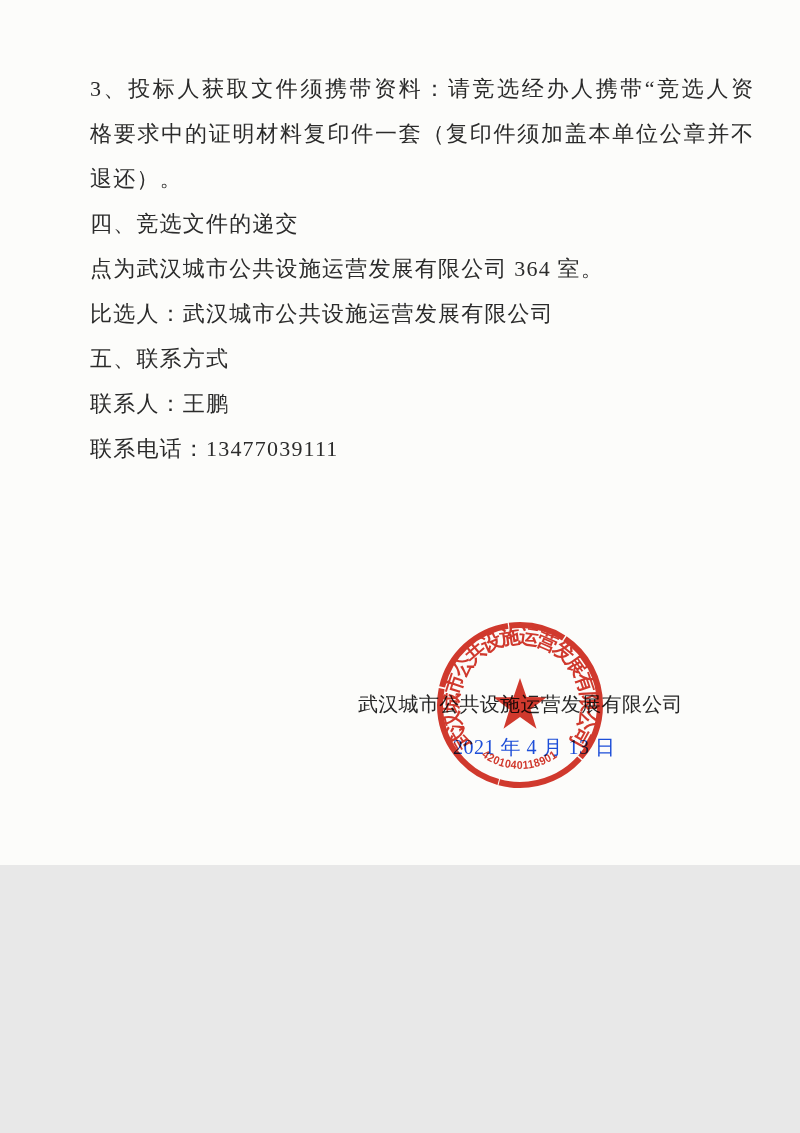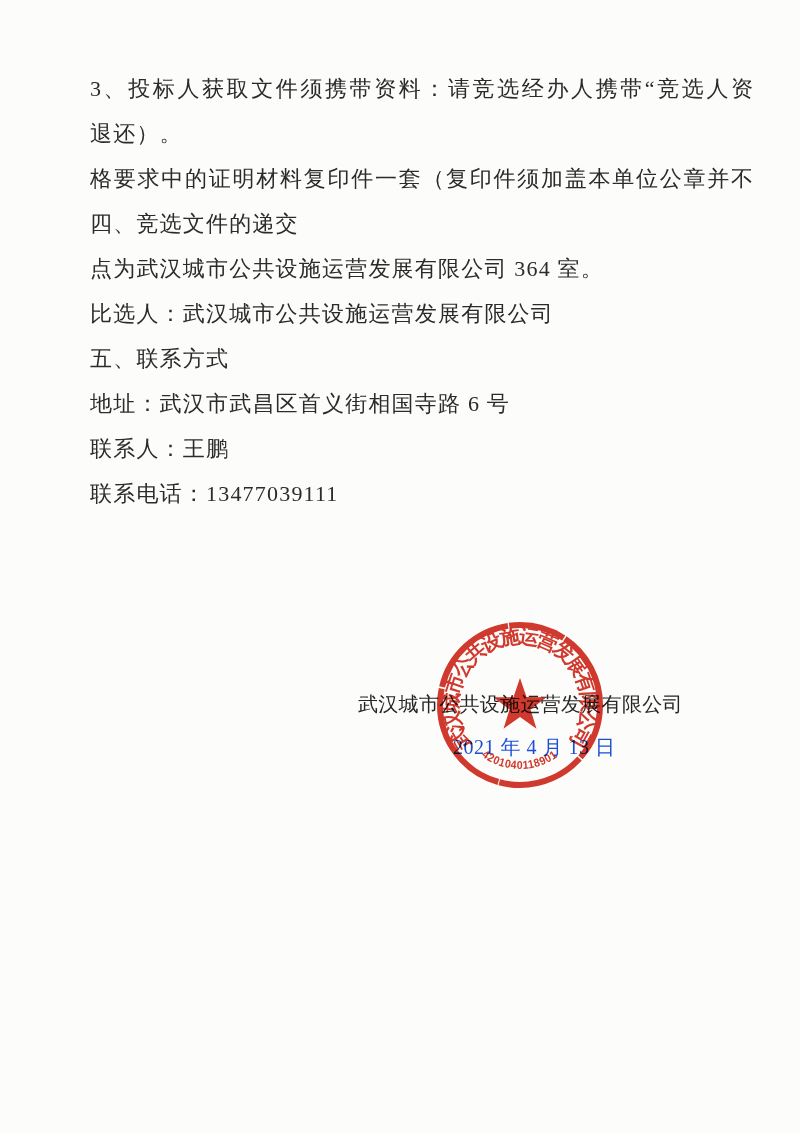--- a/index.html
+++ b/index.html
@@ -3,21 +3,21 @@
 <meta charset="utf-8">
 <style>
   html, body { margin: 0; padding: 0; }
   body {
     background: #e8e8e8;
     font-family: "Liberation Serif", "DejaVu Serif", serif;
   }
   .page {
     position: relative;
     width: 800px;
-    height: 1133px;
+    height: 865px;
     margin: 0 auto;
     background: #fcfcfa;
     overflow: hidden;
     color: #2b2b2b;
   }
   .body-text {
     position: absolute;
     left: 90px;
     top: 66px;
     width: 672px;
@@ -87,27 +87,26 @@
     letter-spacing: 0.5px;
   }
 </style>
 </head>
 <body>
 
 <div class="page">
 
   <div class="body-text">
     <div class="line just">3、投标人获取文件须携带资料：请竞选经办人携带“竞选人资</div>
+    <div class="line just">格要求中的证明材料复印件一套（复印件须加盖本单位公章并不</div>
     <div class="line">退还）。</div>
-    <div class="line just">格要求中的证明材料复印件一套（复印件须加盖本单位公章并不</div>
     <div class="line">四、竞选文件的递交</div>
     <div class="line">点为武汉城市公共设施运营发展有限公司 364 室。</div>
     <div class="line">比选人：武汉城市公共设施运营发展有限公司</div>
     <div class="line">五、联系方式</div>
-    <div class="line">地址：武汉市武昌区首义街相国寺路 6 号</div>
     <div class="line">联系人：王鹏</div>
     <div class="line">联系电话：13477039111</div>
   </div>
 
   <div class="sig-company">武汉城市公共设施运营发展有限公司</div>
   <div class="sig-date">2021 年 4 月 13 日</div>
 
   <div class="seal">
     <svg width="168" height="168" viewBox="0 0 168 168" xmlns="http://www.w3.org/2000/svg">
       <defs>

